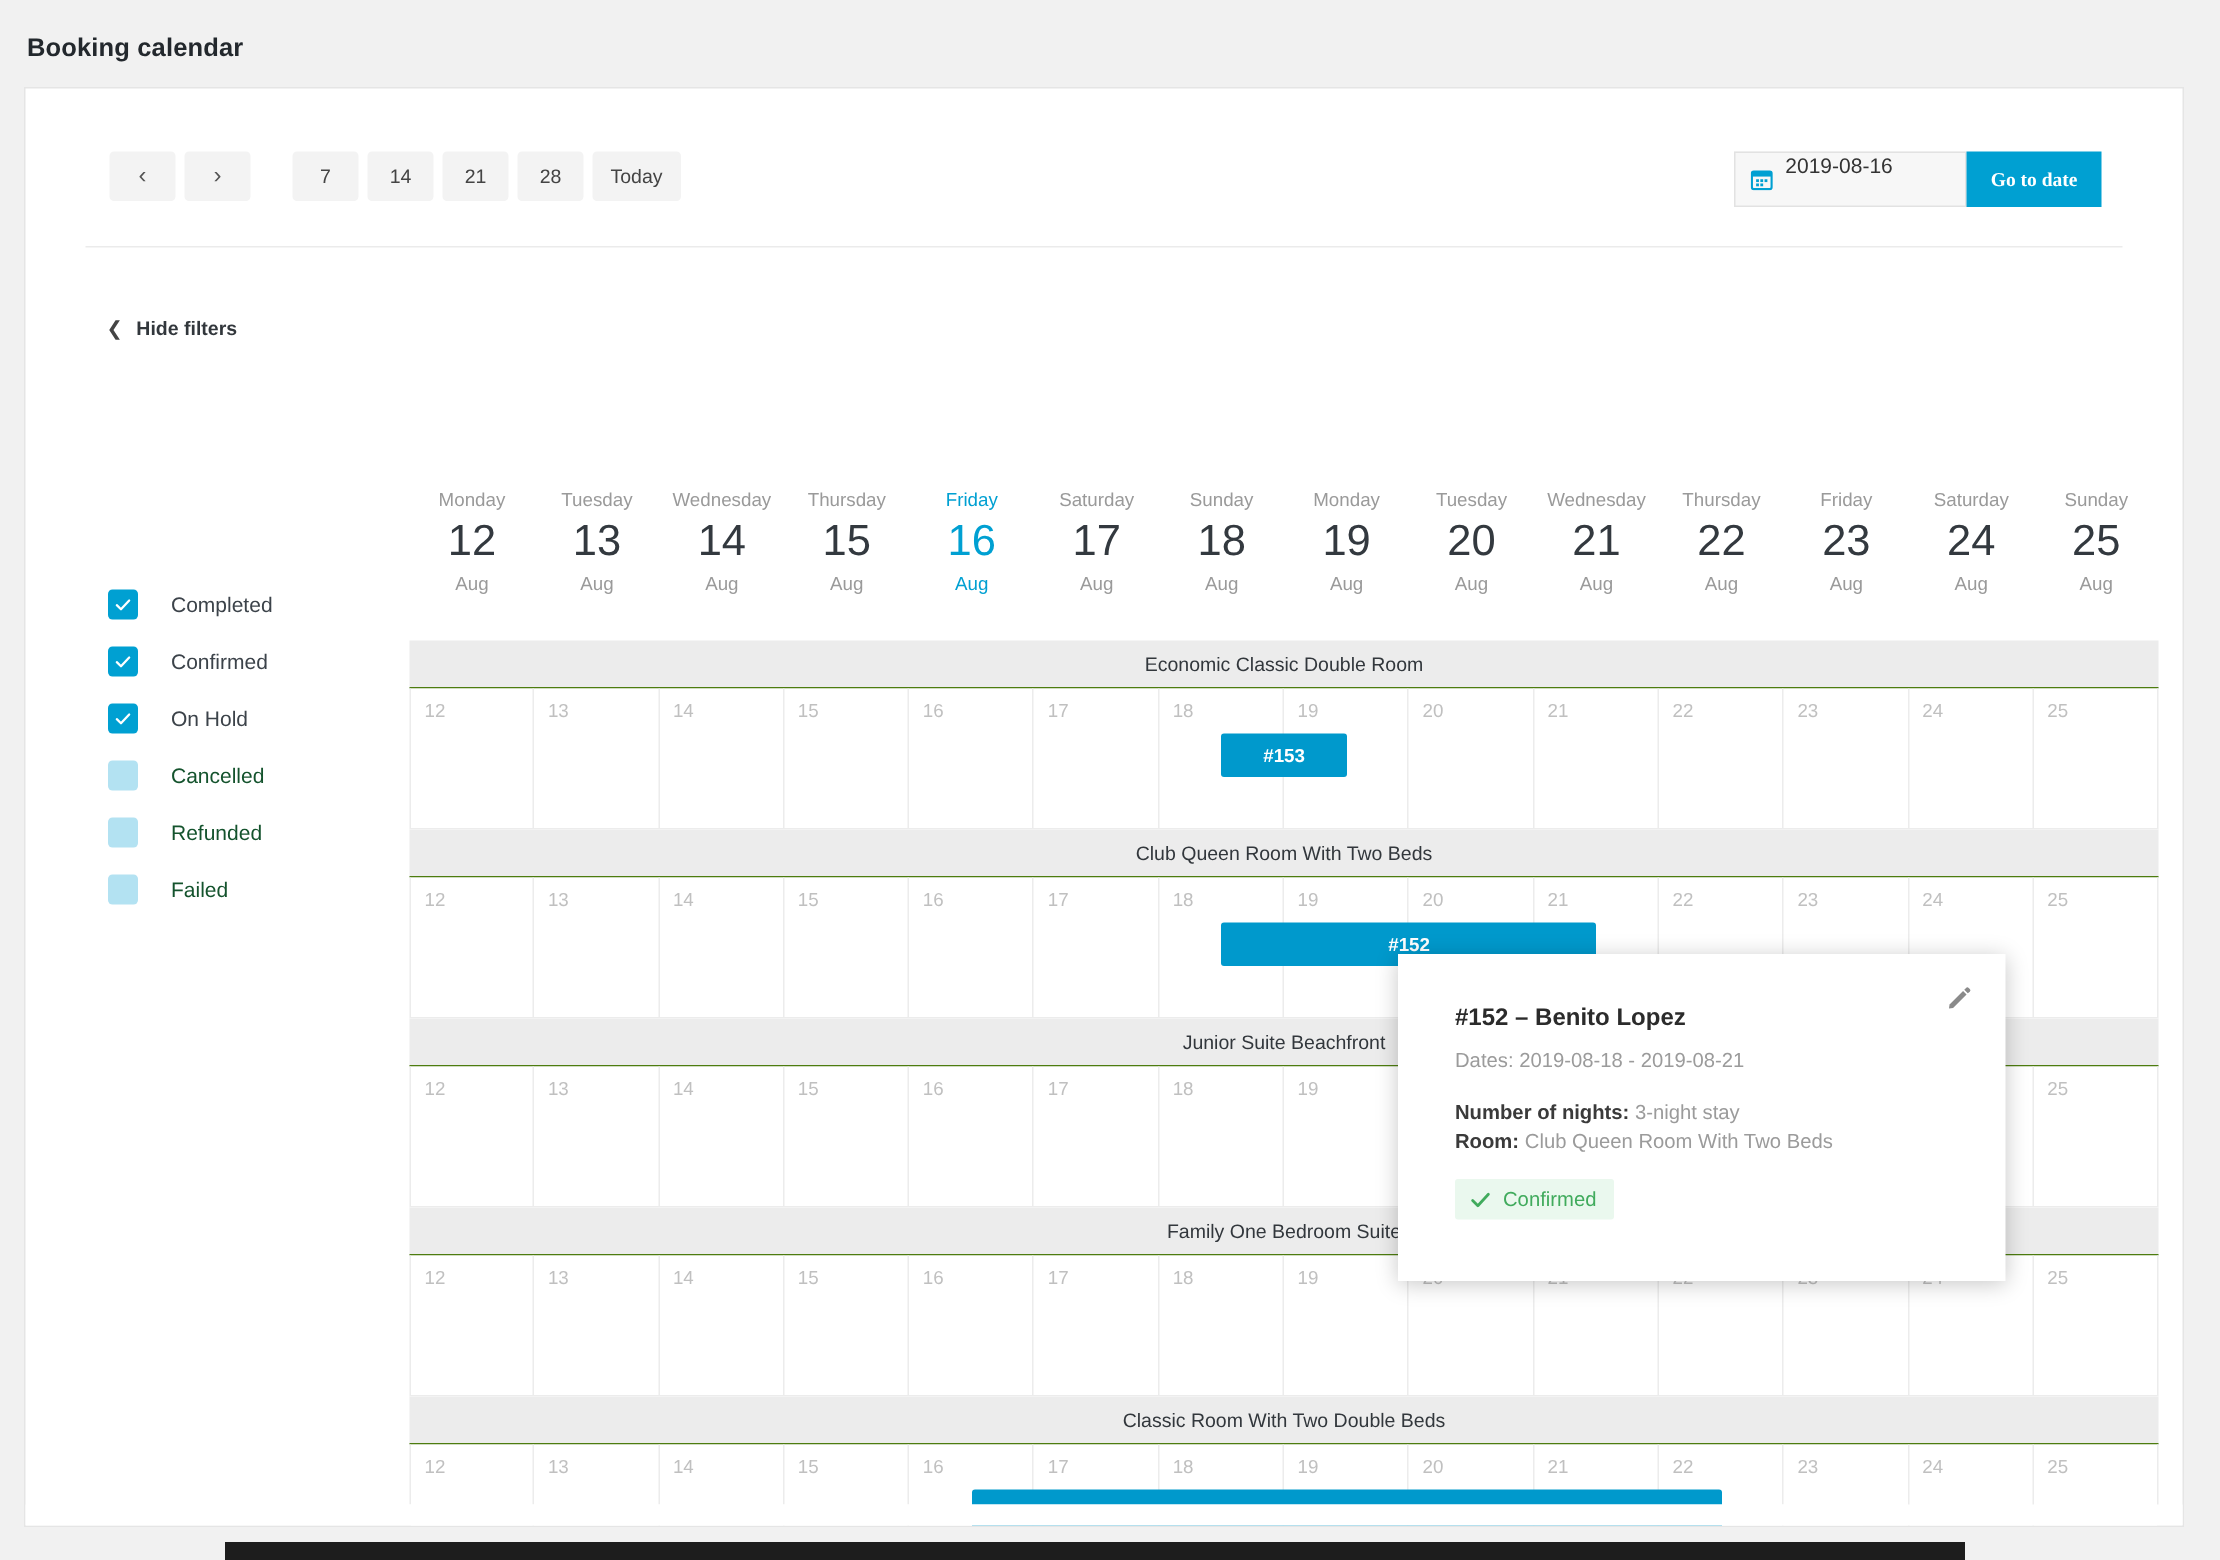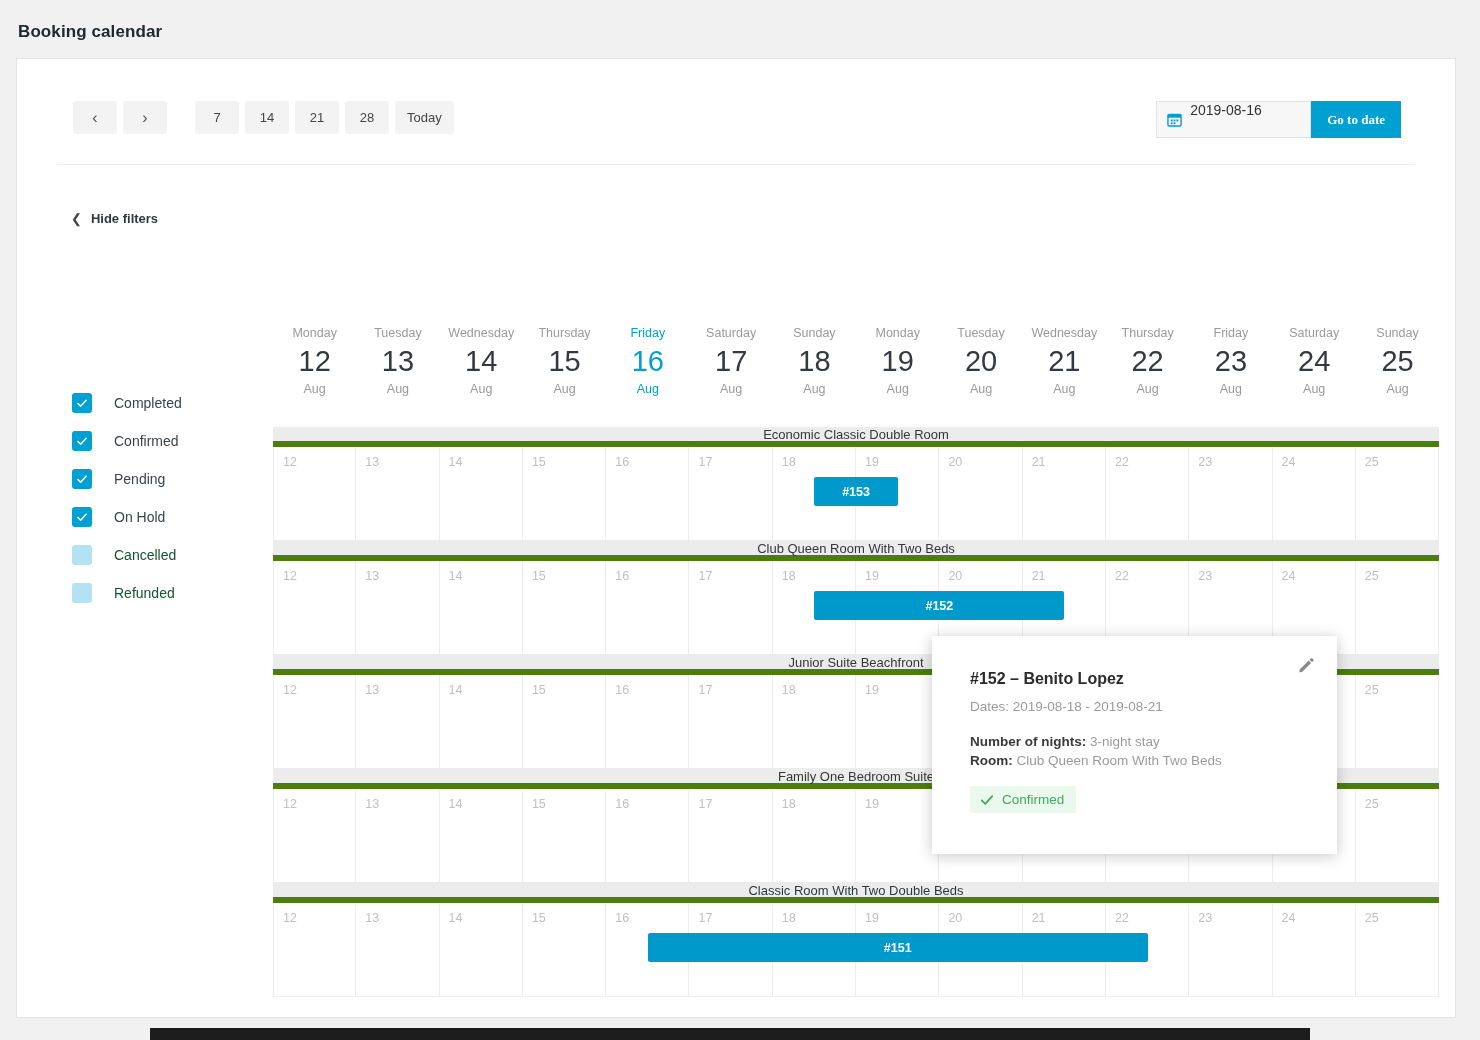--- a/index.html
+++ b/index.html
@@ -155,23 +155,23 @@
     padding-top: 10px;
   }
   .dow { font-size: 12.5px; color: #9a9a9a; line-height: 16px; }
   .dnum { font-size: 29px; color: #33393f; line-height: 40px; font-weight: normal; }
   .dmon { font-size: 12.5px; color: #9a9a9a; line-height: 16px; }
   .day-col-h.today .dow,
   .day-col-h.today .dnum,
   .day-col-h.today .dmon { color: #00a0d2; }
 
   .room-title {
-    height: 20px;
+    height: 32px;
     background: #ececec;
-    border-bottom: 6px solid #4d7c0f;
+    border-bottom: 1px solid #4d7c0f;
     display: flex;
     align-items: center;
     justify-content: center;
     font-size: 13px;
     color: #32373c;
   }
   .room-row {
     position: relative;
     height: 94px;
     display: flex;
@@ -343,37 +343,33 @@
           </svg>
         </span>
         <span class="filter-lbl">Confirmed</span>
       </div>
       <div class="filter-row">
         <span class="cbox">
           <svg width="12" height="12" viewBox="0 0 16 16">
             <path d="M2.5 8.6 L6.2 12.2 L13.5 4.4" fill="none" stroke="#fff" stroke-width="2" stroke-linecap="round" stroke-linejoin="round"></path>
           </svg>
         </span>
-        <span class="filter-lbl">Pending</span>
-      </div>
-      <div class="filter-row">
-        <span class="cbox">
-          <svg width="12" height="12" viewBox="0 0 16 16">
-            <path d="M2.5 8.6 L6.2 12.2 L13.5 4.4" fill="none" stroke="#fff" stroke-width="2" stroke-linecap="round" stroke-linejoin="round"></path>
-          </svg>
-        </span>
         <span class="filter-lbl">On Hold</span>
       </div>
       <div class="filter-row off">
         <span class="cbox off"></span>
         <span class="filter-lbl">Cancelled</span>
       </div>
       <div class="filter-row off">
         <span class="cbox off"></span>
         <span class="filter-lbl">Refunded</span>
+      </div>
+      <div class="filter-row off">
+        <span class="cbox off"></span>
+        <span class="filter-lbl">Failed</span>
       </div>
     </div>
 
   <div class="cal">
     <div class="day-head" id="dayhead">
         <div class="day-col-h">
           <div class="dow">Monday</div>
           <div class="dnum">12</div>
           <div class="dmon">Aug</div>
         </div>

